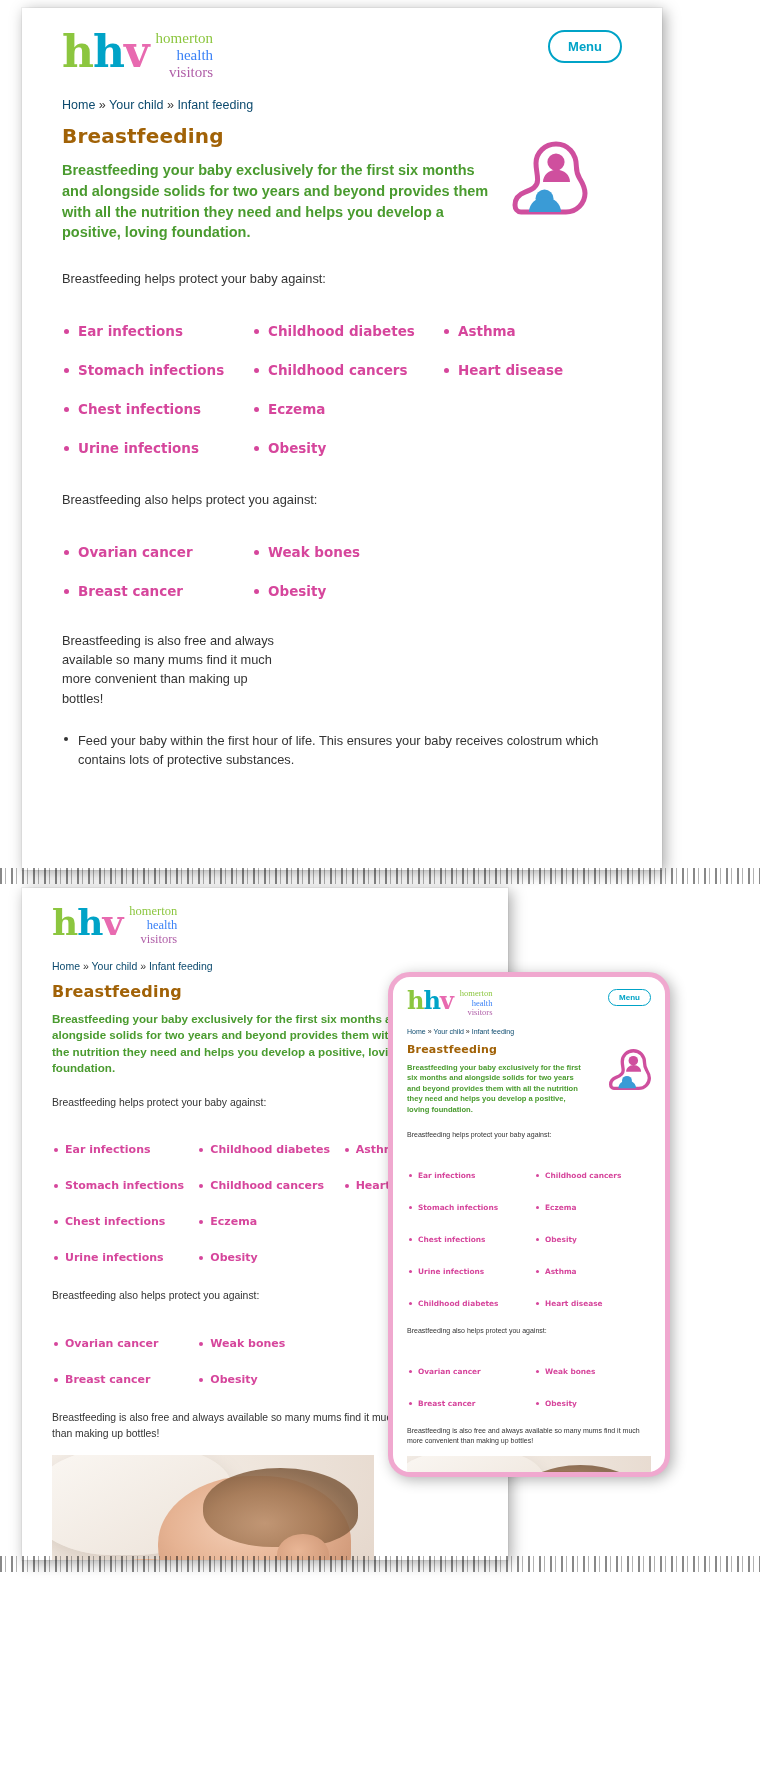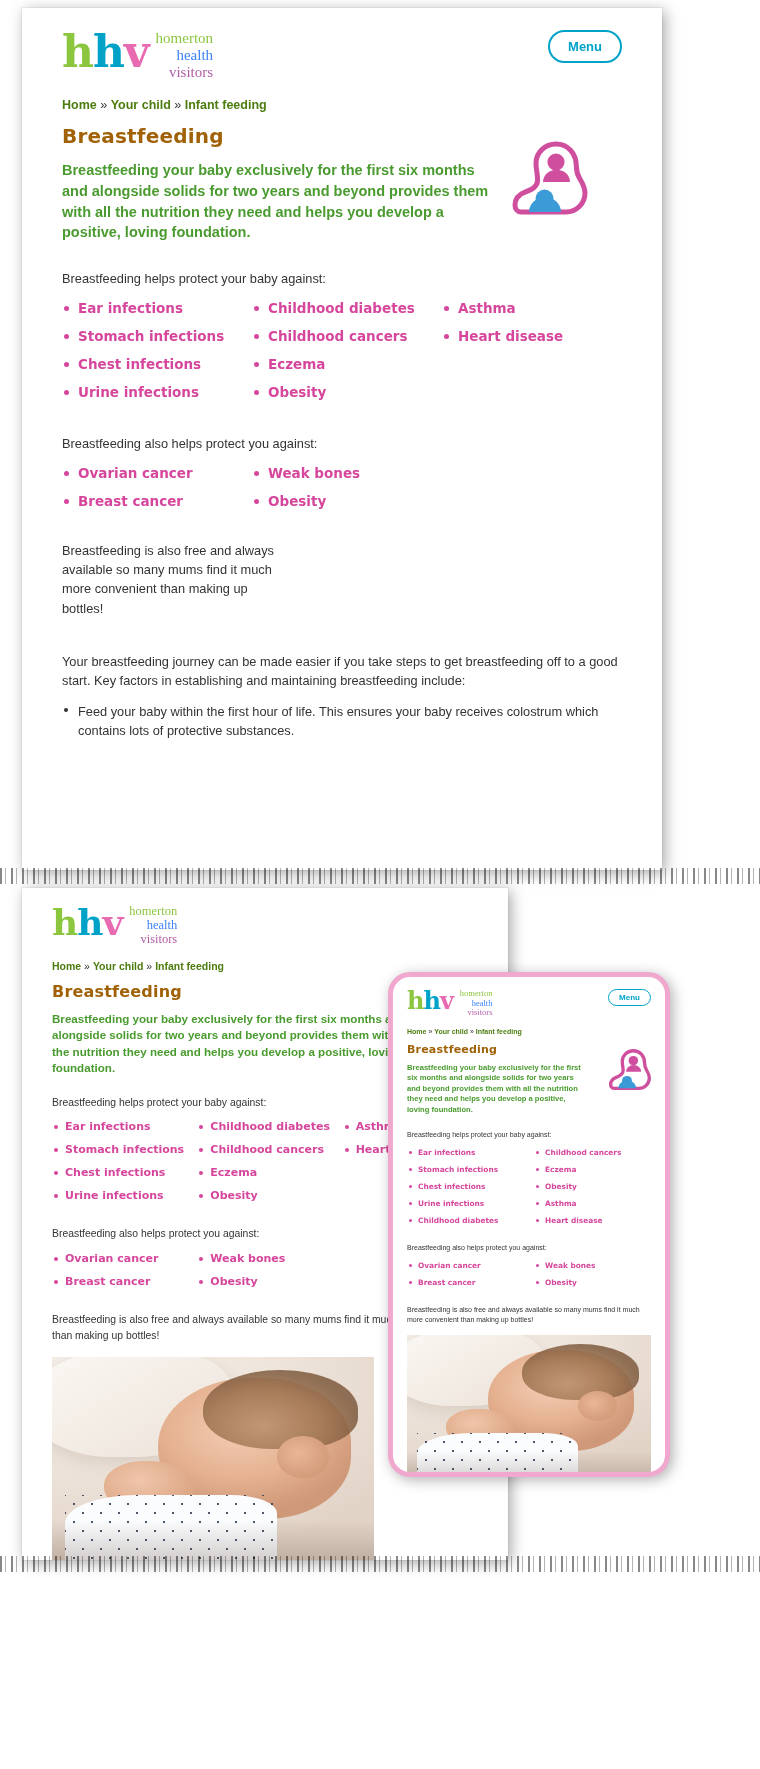--- a/index.html
+++ b/index.html
@@ -102,23 +102,22 @@
     display: inline-block;
     text-align: center;
     cursor: pointer;
   }
 
   
   .crumbs {
     color: #0b7fa8;
   }
   .crumbs a {
-    color: #4d7c0f;
+    color: #0c4a6e;
     text-decoration: none;
-    font-weight: bold;
   }
   .crumbs .sep { color: #333; }
 
   
   .h1 {
     font-family: "DejaVu Sans", sans-serif;
     font-weight: 700;
     color: #a16207;
     letter-spacing: 0.2px;
   }
@@ -132,20 +131,21 @@
   ul.plain {
     list-style: none;
     margin: 0;
     padding: 0;
   }
   ul.plain li {
     position: relative;
     color: #d6469c;
     font-family: "DejaVu Sans", sans-serif;
     font-weight: 700;
+    margin-top: 23px;
   }
   ul.plain li::before {
     content: "";
     position: absolute;
     background: #d6469c;
     border-radius: 50%;
   }
   ul.dark li {
     color: #333;
     font-weight: 400;
@@ -363,21 +363,20 @@
         <li style="padding-left: 16px; margin-bottom: 12px; --dot: 5px;">Obesity</li>
       </ul>
       <div></div>
     </div>
   </div>
 
   <div class="d-pad img-row" style="margin-top:18px;">
     <div class="body-text d-body" style="flex:1 1 auto; max-width:230px; padding-top:2px;">Breastfeeding is also free and always available so many mums find it much more convenient than making up bottles!</div>
   </div>
 
-  <div class="d-pad body-text d-body" style="margin-top:34px;">Your breastfeeding journey can be made easier if you take steps to get breastfeeding off to a good start. Key factors in establishing and maintaining breastfeeding include:</div>
   <div class="d-pad" style="margin-top:12px;">
     <ul class="plain dark d-body">
       <li style="padding-left: 16px; margin-bottom: 10px; --dot: 4px;">Feed your baby within the first hour of life. This ensures your baby receives colostrum which contains lots of protective substances.</li>
 
     </ul>
   </div>
 </div>
 
 <div class="edge-noise e1"></div>
 

